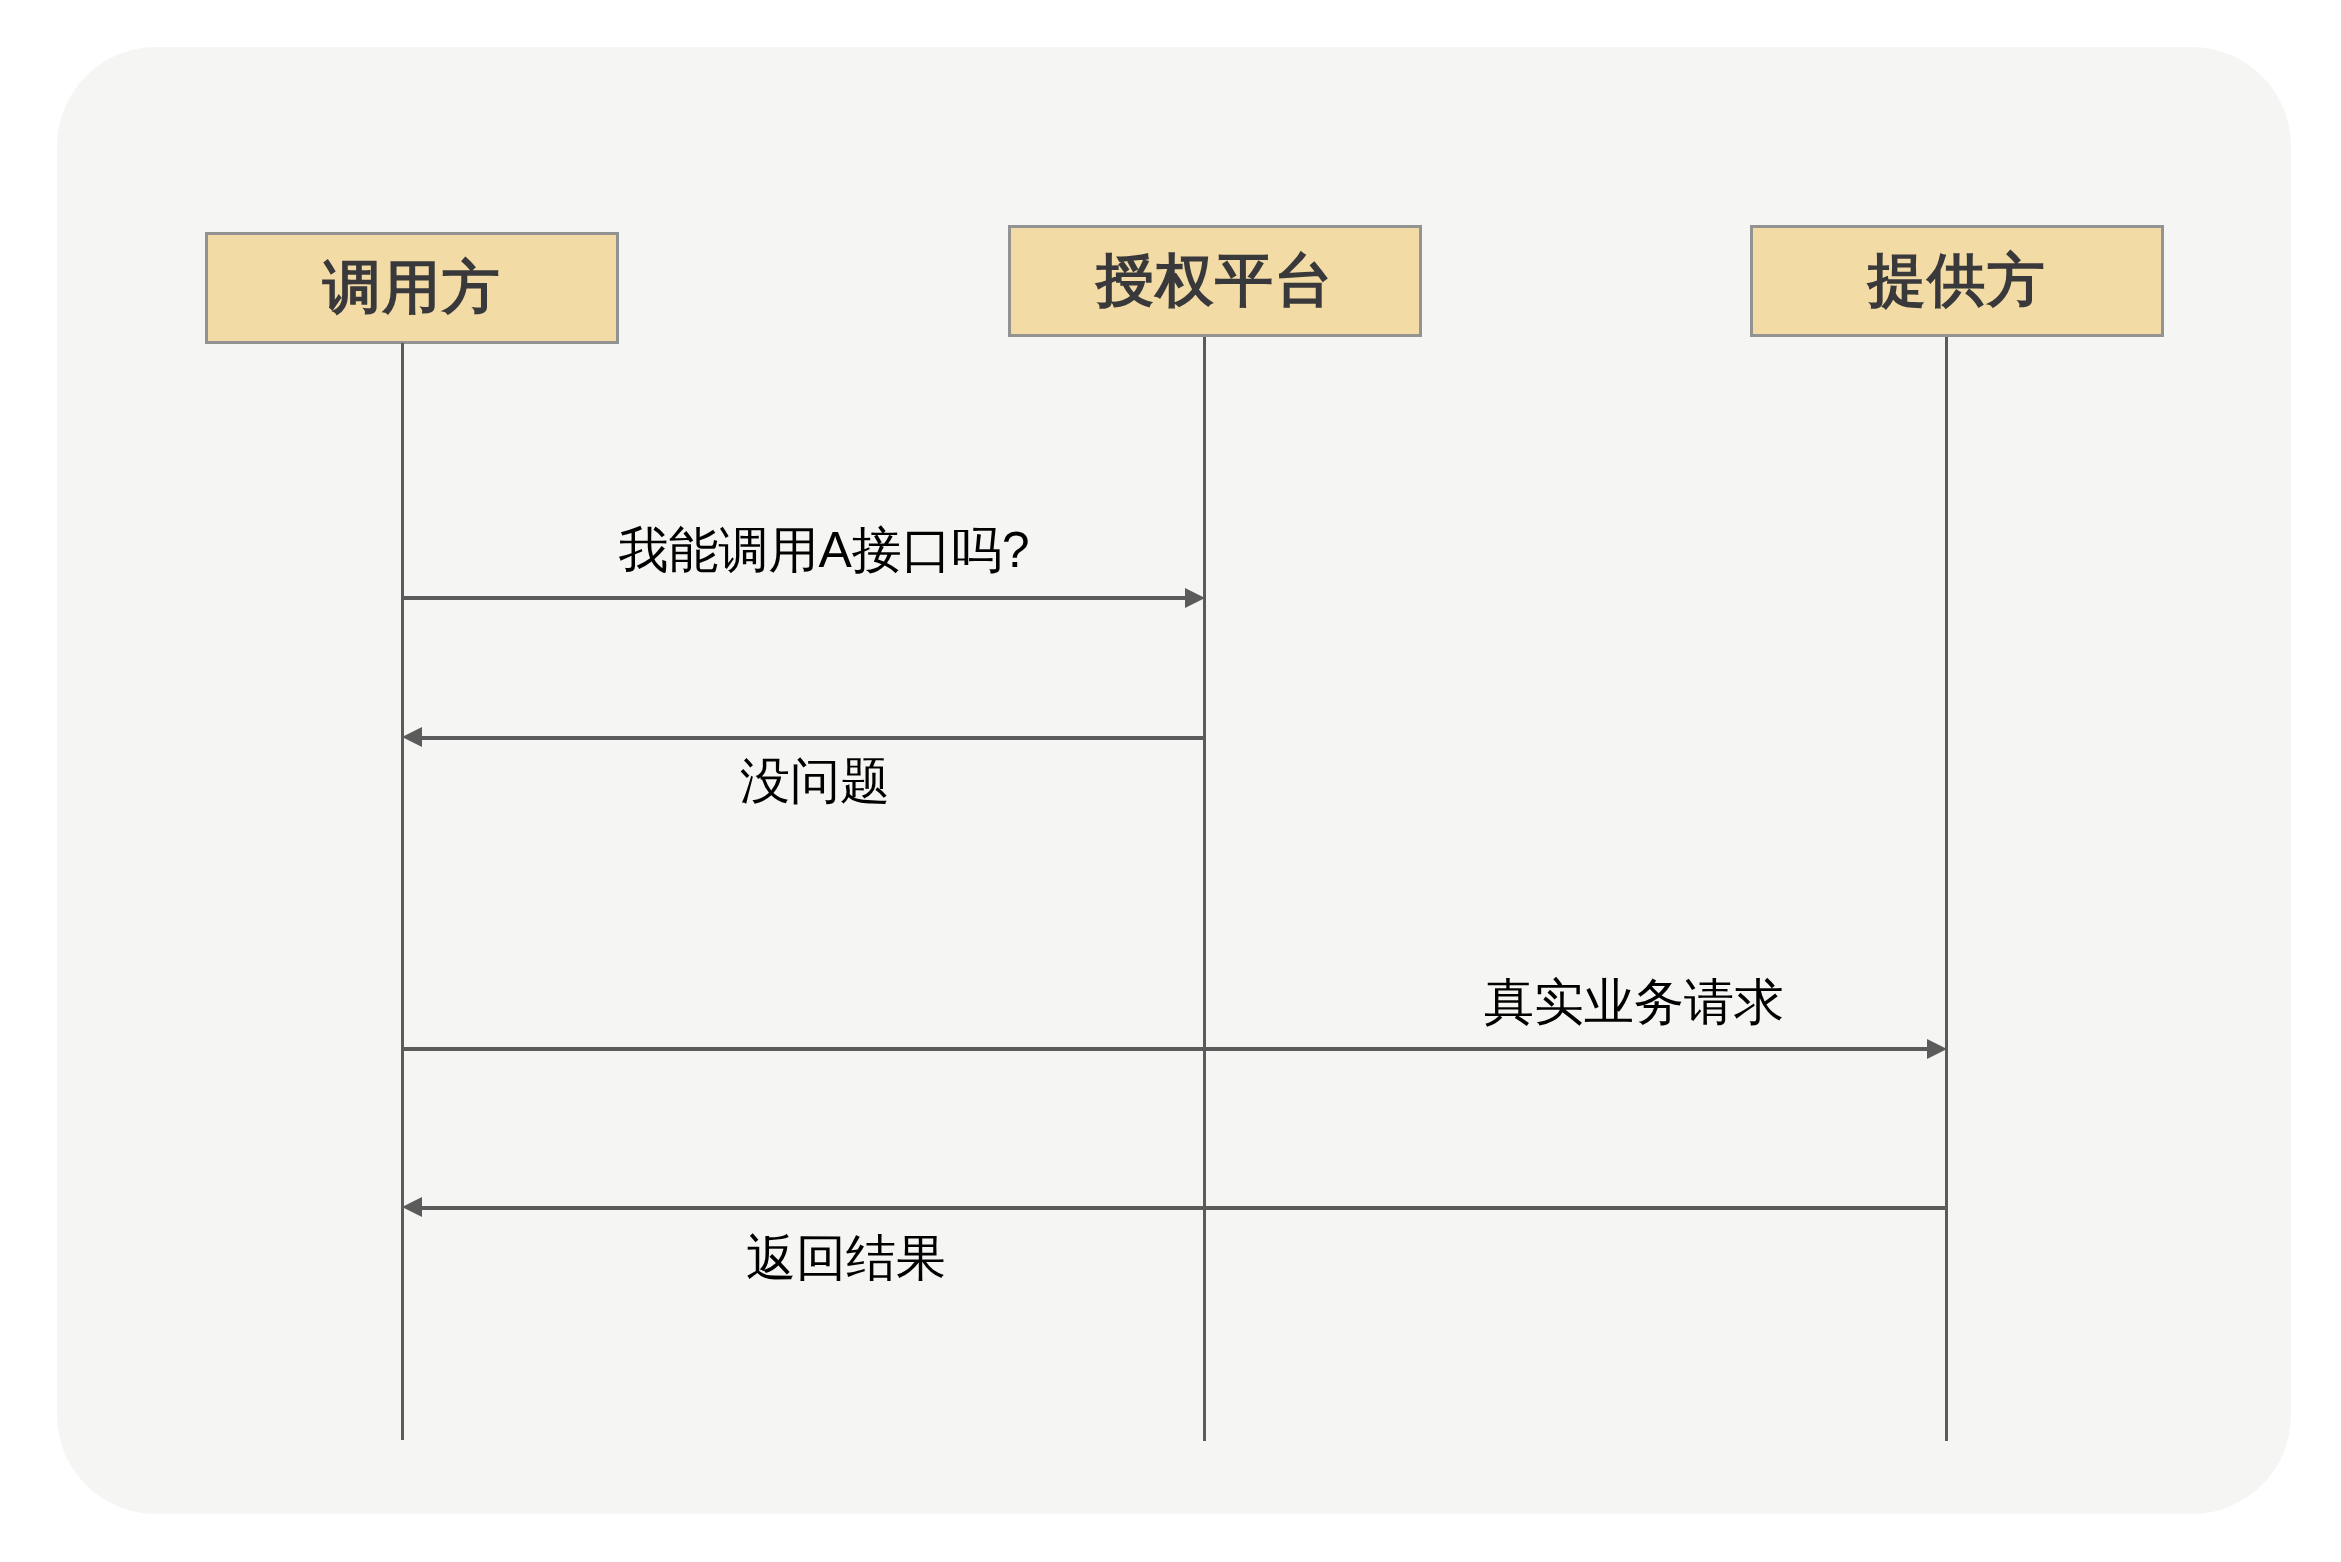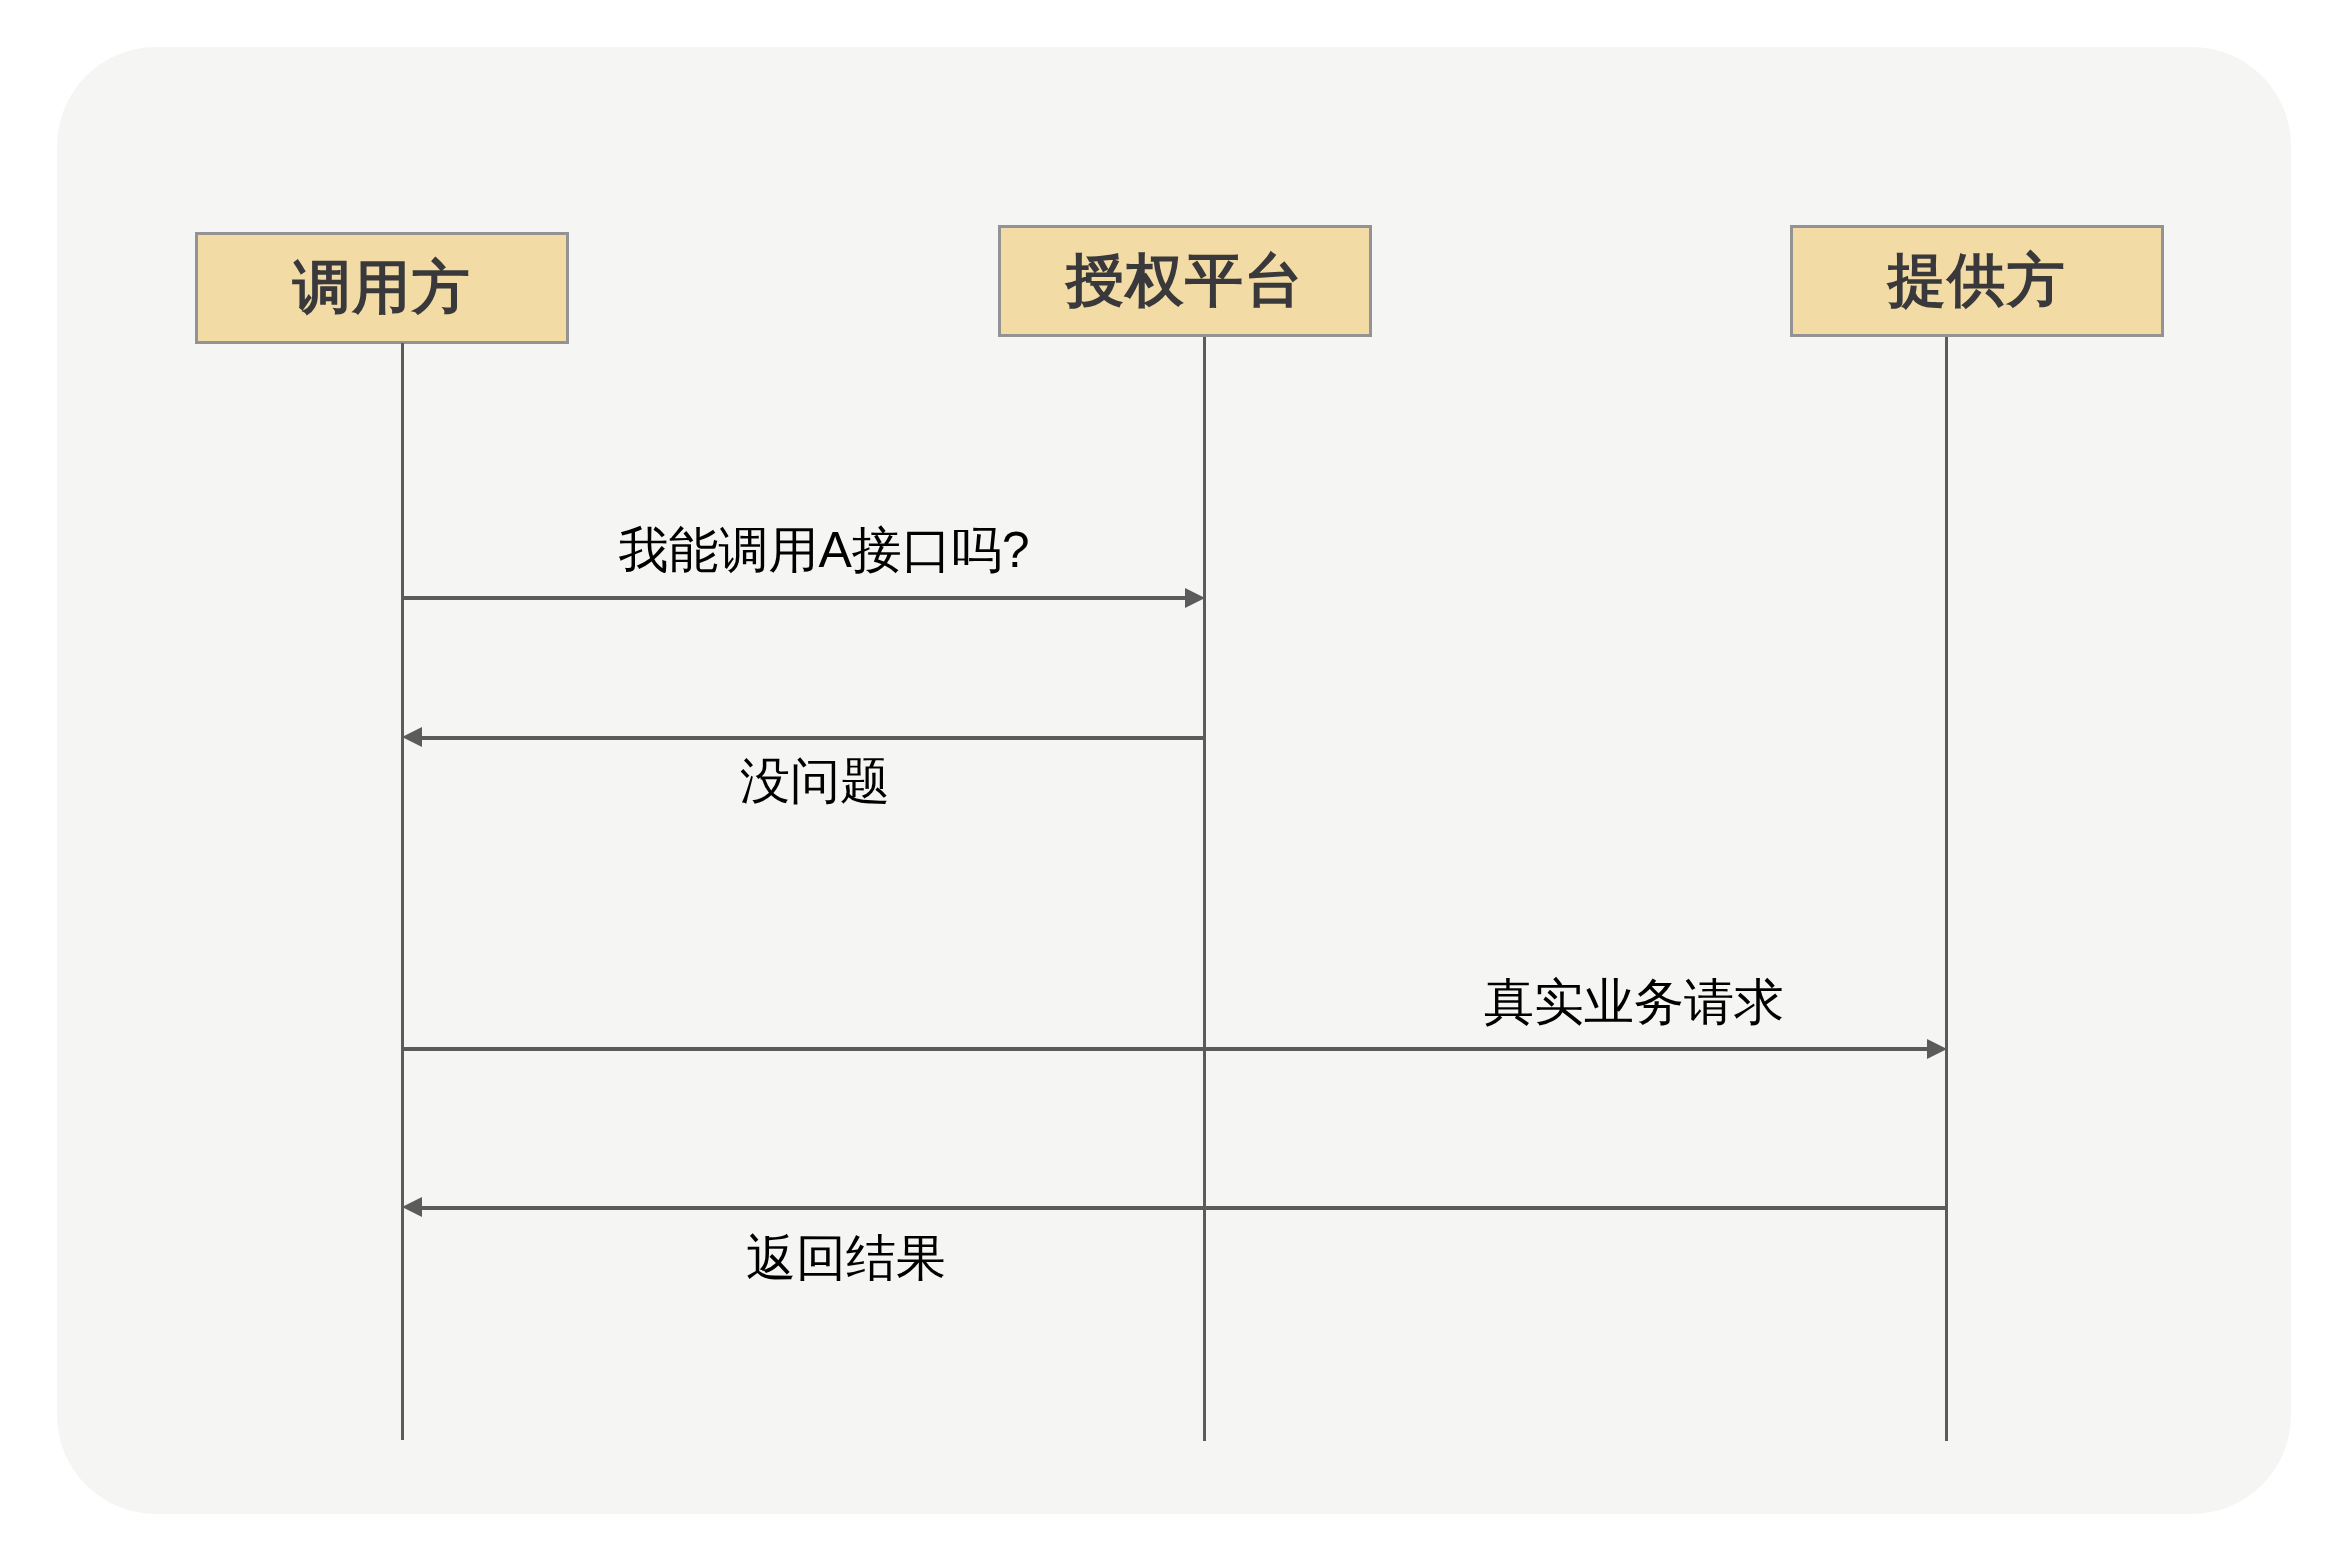--- a/index.html
+++ b/index.html
@@ -19,27 +19,28 @@
     left: 57px;
     top: 47px;
     width: 2234px;
     height: 1467px;
     background: #F5F5F3;
     border-radius: 99px;
   }
   .actor {
     position: absolute;
     box-sizing: border-box;
-    width: 374px;
+    width: 414px;
     height: 112px;
     background: #F3DBA6;
     border: 3.8px solid #939393;
     display: flex;
     align-items: center;
     justify-content: center;
+    margin-left: 10px;
   }
   .actor-label {
     font-size: 58px;
     font-weight: bold;
     color: #39393B;
     letter-spacing: 1.5px;
     white-space: nowrap;
   }
   .lifeline {
     position: absolute;
@@ -72,21 +73,21 @@
 <body>
 
 <div class="canvas"></div>
 
 <div class="actor" style="left:195px; top:232px;">
   <span class="actor-label">调用方</span>
 </div>
 <div class="actor" style="left:998px; top:225px;align-items:center;">
   <span class="actor-label">授权平台</span>
 </div>
-<div class="actor" style="left:1790px; top:225px;">
+<div class="actor" style="left:1740px; top:225px;">
   <span class="actor-label">提供方</span>
 </div>
 
 <div class="lifeline" style="left:401px;  top:343px; height:1097px;"></div>
 <div class="lifeline" style="left:1203px; top:337px; height:1104px;"></div>
 <div class="lifeline" style="left:1945px; top:337px; height:1104px;"></div>
 
 <div class="msg-line" style="left:402px; top:596px; width:786px;"></div>
 <div class="arrowhead right" style="left:1185px; top:588px;"></div>
 <div class="msg-label" style="left:824px; top:550px;">我能调用A接口吗?</div>

